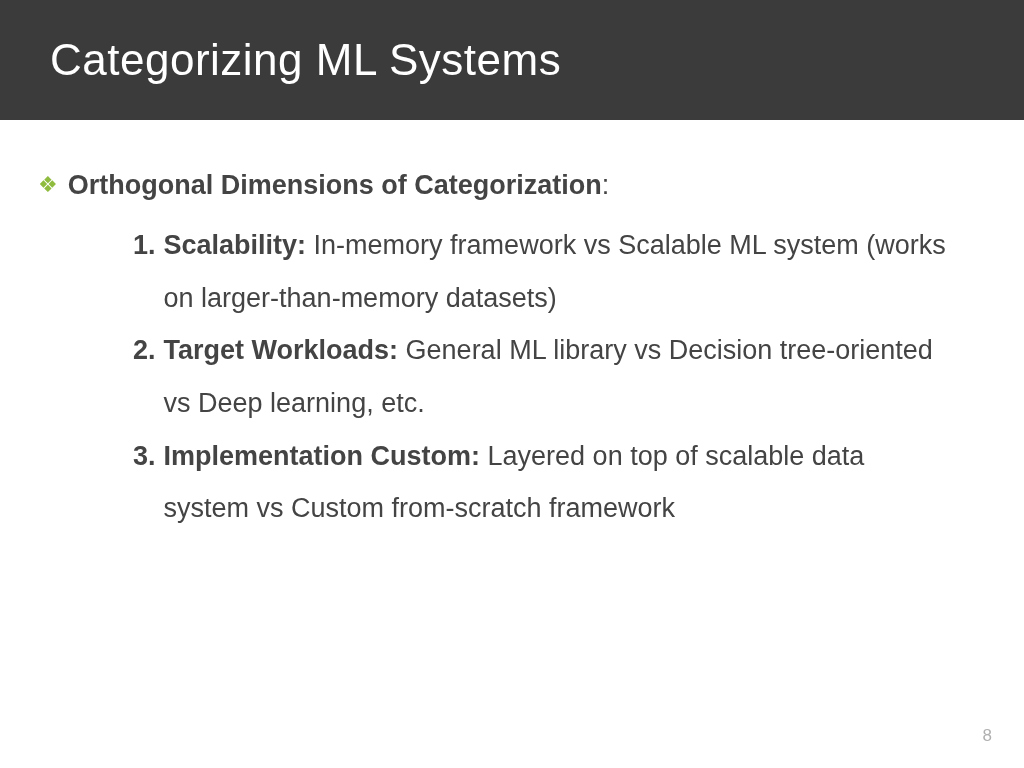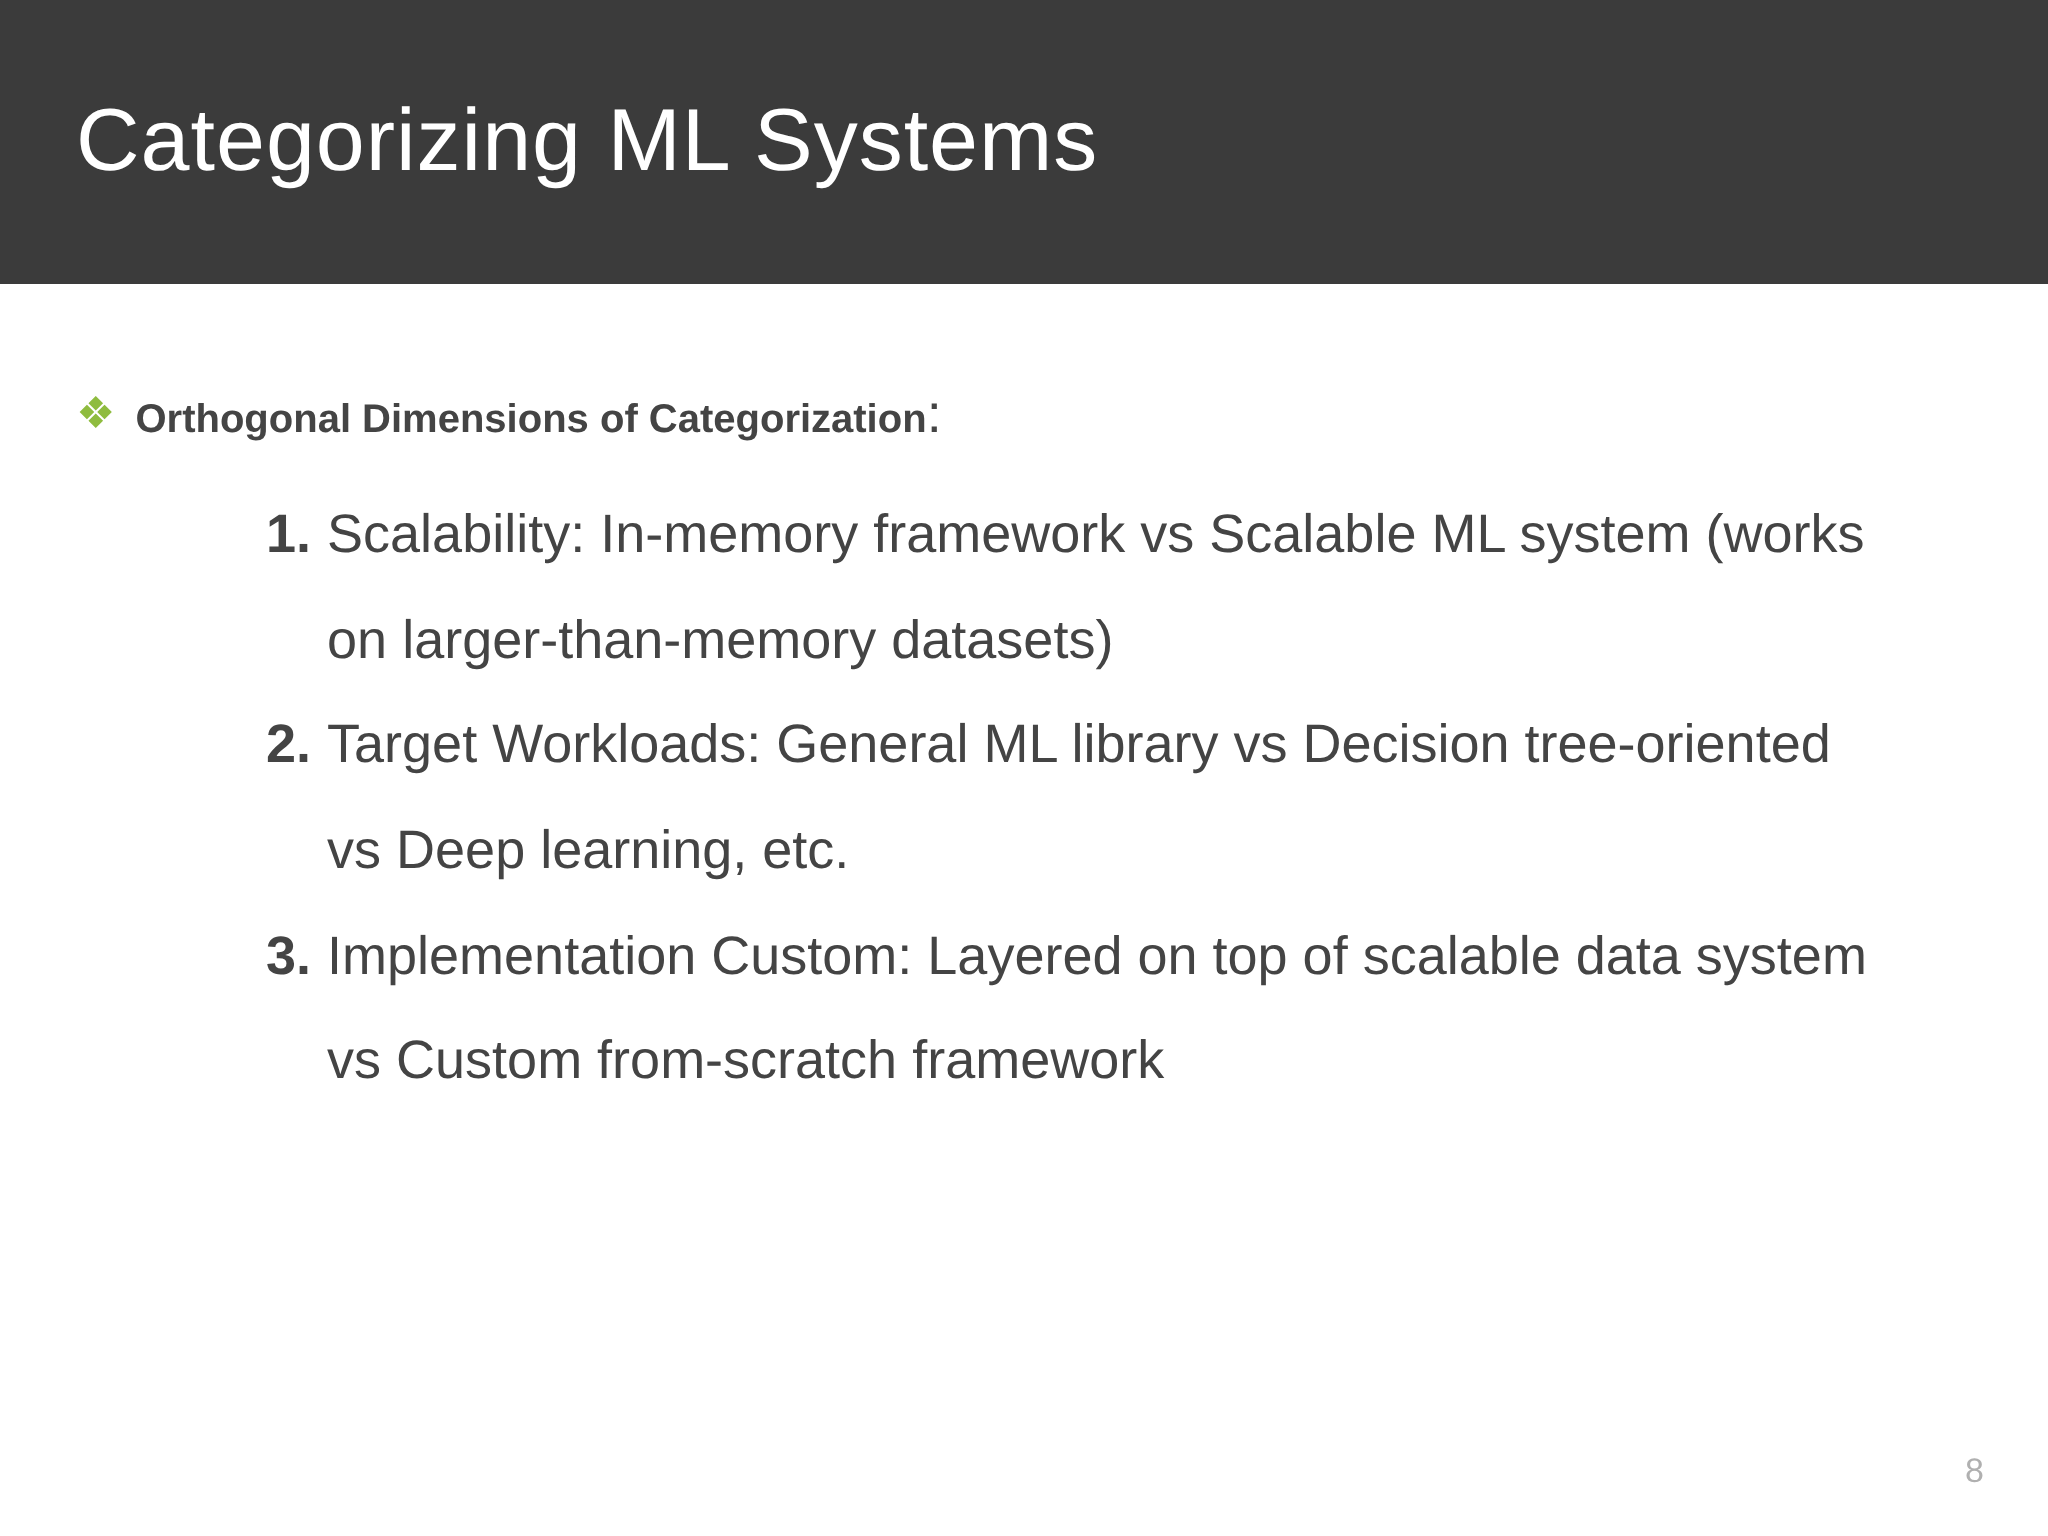--- a/index.html
+++ b/index.html
@@ -10,24 +10,24 @@
     body {
       width: 1024px;
       height: 768px;
       font-family: Arial, "Helvetica Neue", Helvetica, sans-serif;
       background: #ffffff;
       position: relative;
       overflow: hidden;
     }
     .header {
       background: #3b3b3b;
-      height: 142px;
+      height: 120px;
       display: flex;
       align-items: center;
-      padding-left: 38px;
+      padding-left: 50px;
     }
     .title {
       color: #ffffff;
       font-size: 44px;
       font-weight: 400;
       letter-spacing: 0.5px;
     }
     .content {
       padding: 50px 38px 0 38px;
       color: #444444;
@@ -38,21 +38,21 @@
       margin-bottom: 18px;
     }
     .diamond-icon {
       color: #8fbc3f;
       font-size: 22px;
       margin-right: 10px;
       line-height: 1.4;
       flex-shrink: 0;
     }
     .main-bullet-text {
-      font-size: 20px;
+      font-size: 27px;
       font-weight: 700;
       color: #444444;
     }
     .main-bullet-colon {
       font-size: 27px;
       font-weight: 400;
       color: #444444;
     }
     .numbered-list {
       padding-left: 95px;
@@ -66,21 +66,21 @@
     }
     .item-number {
       font-weight: 700;
       margin-right: 8px;
       flex-shrink: 0;
     }
     .item-body {
       flex: 1;
     }
     .item-label {
-      font-weight: 400;
+      font-weight: 700;
     }
     .item-desc {
       font-weight: 400;
     }
     .page-number {
       position: absolute;
       bottom: 22px;
       right: 32px;
       color: #b0b0b0;
       font-size: 17px;

